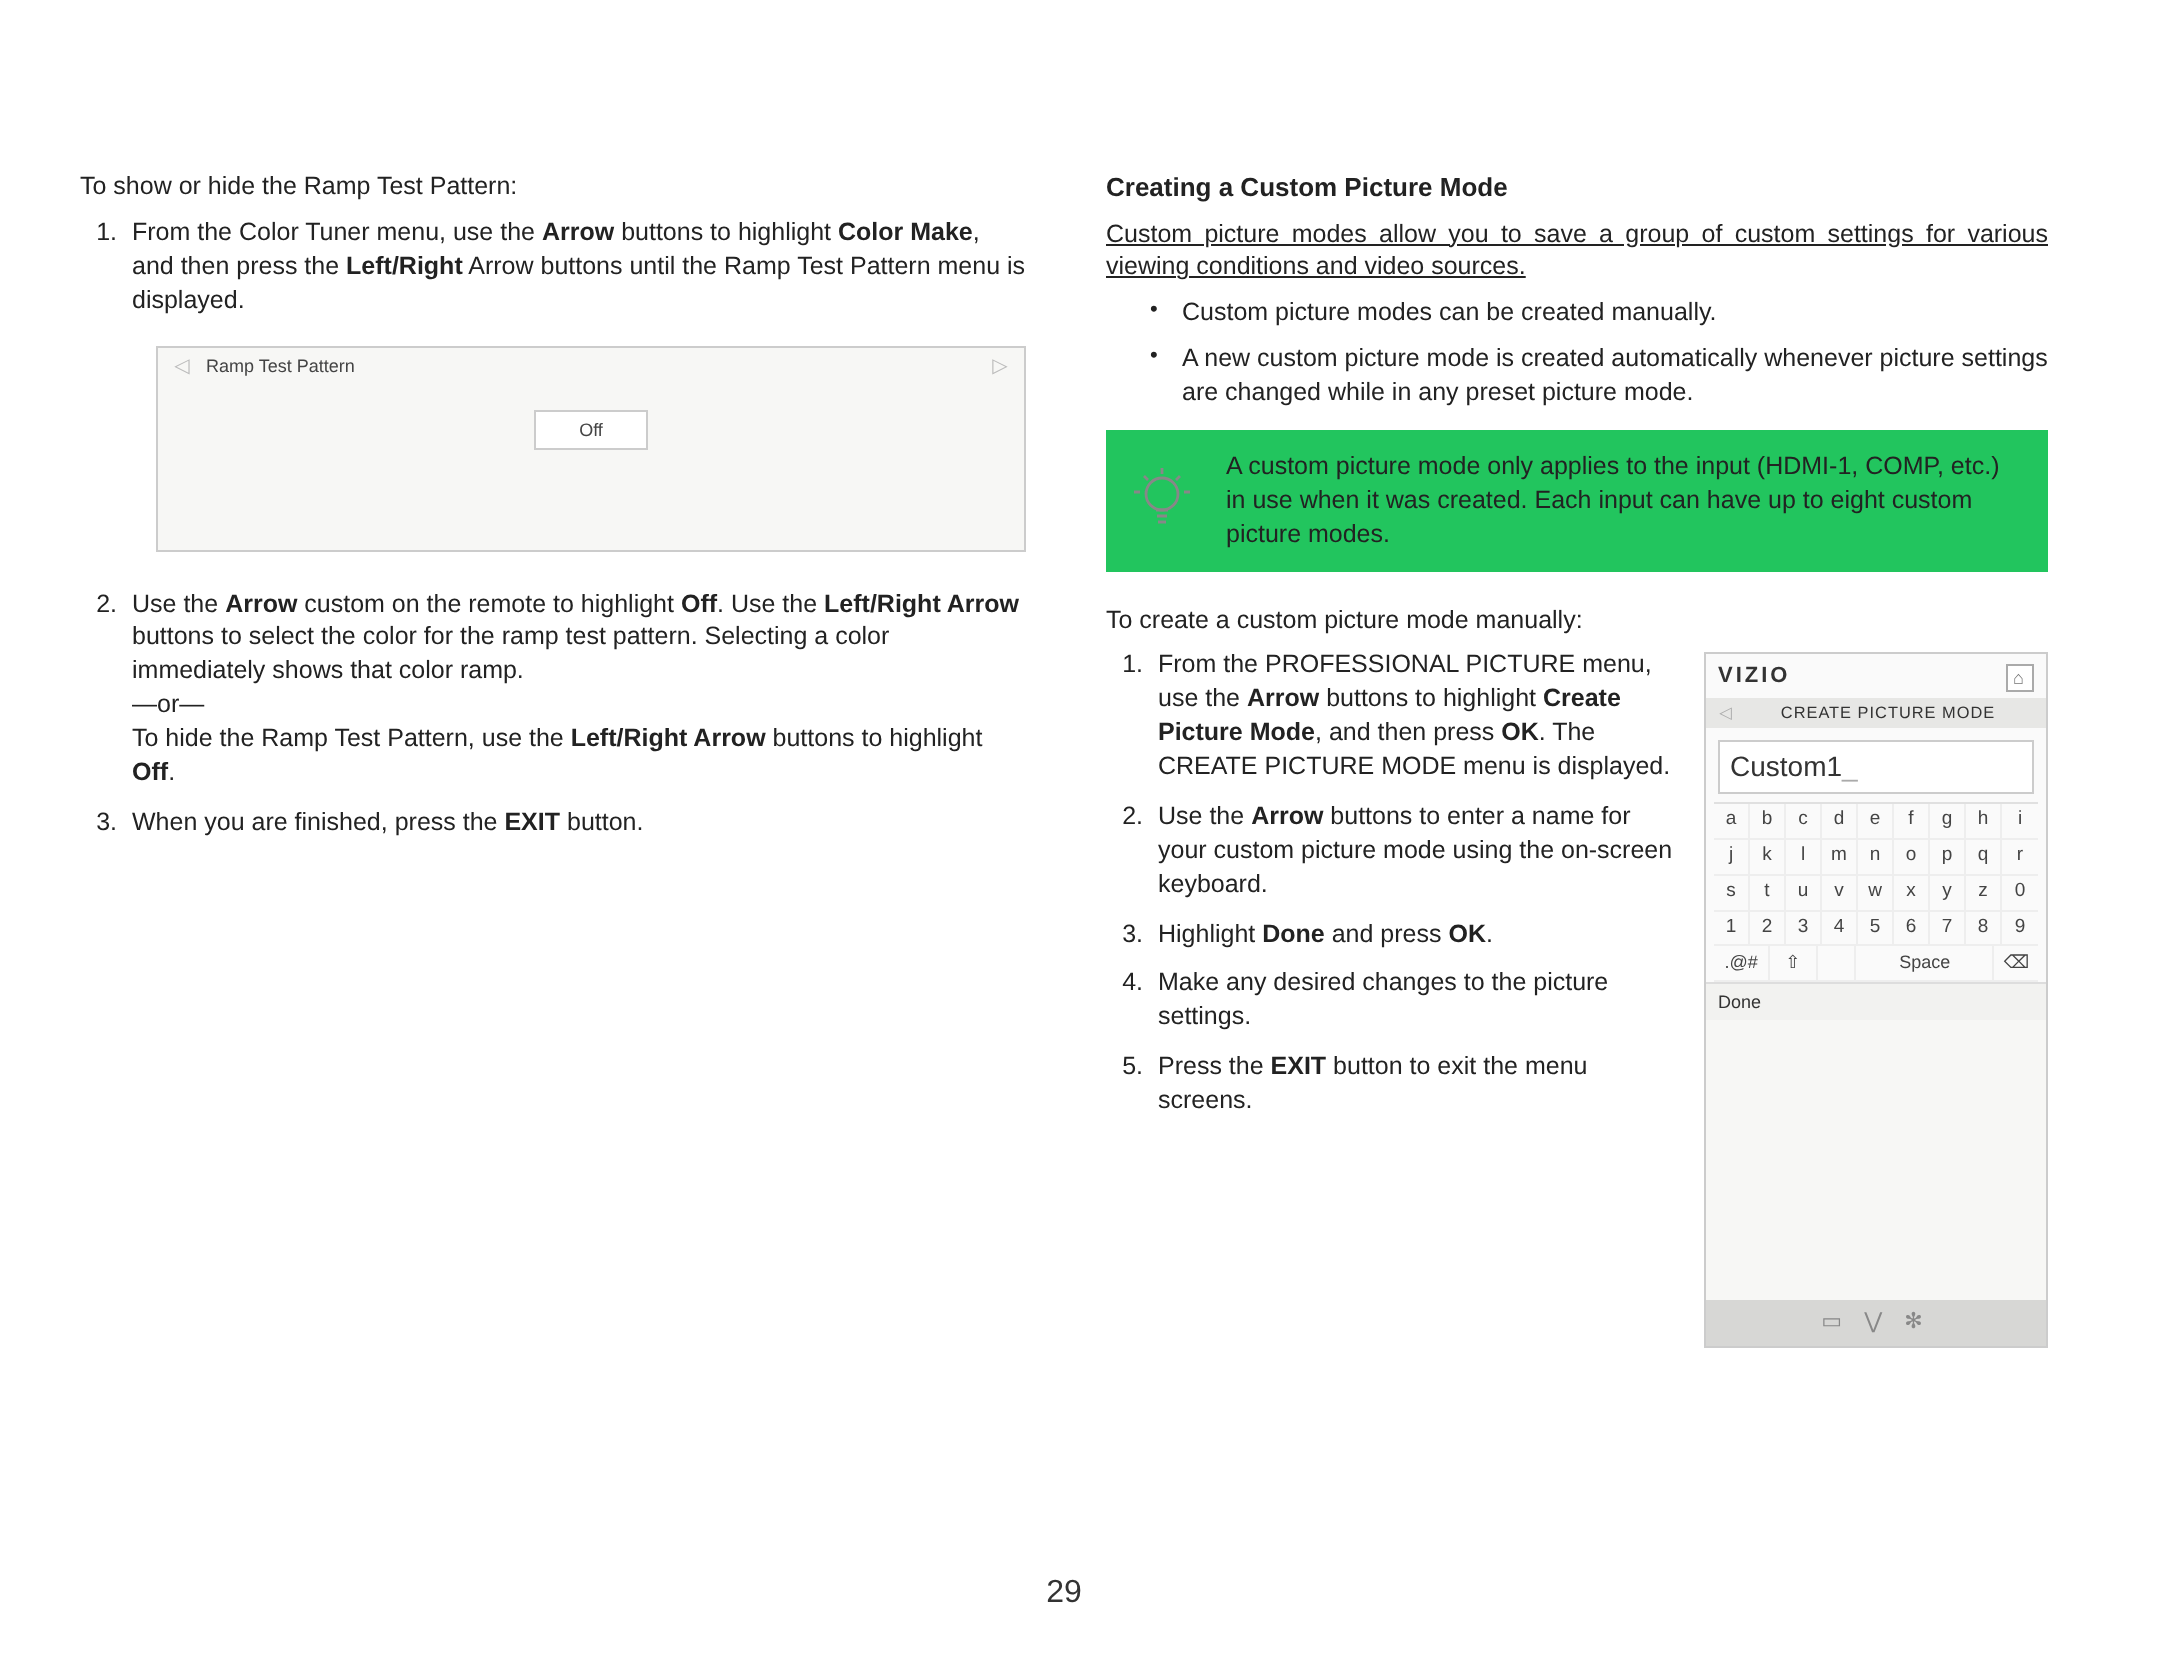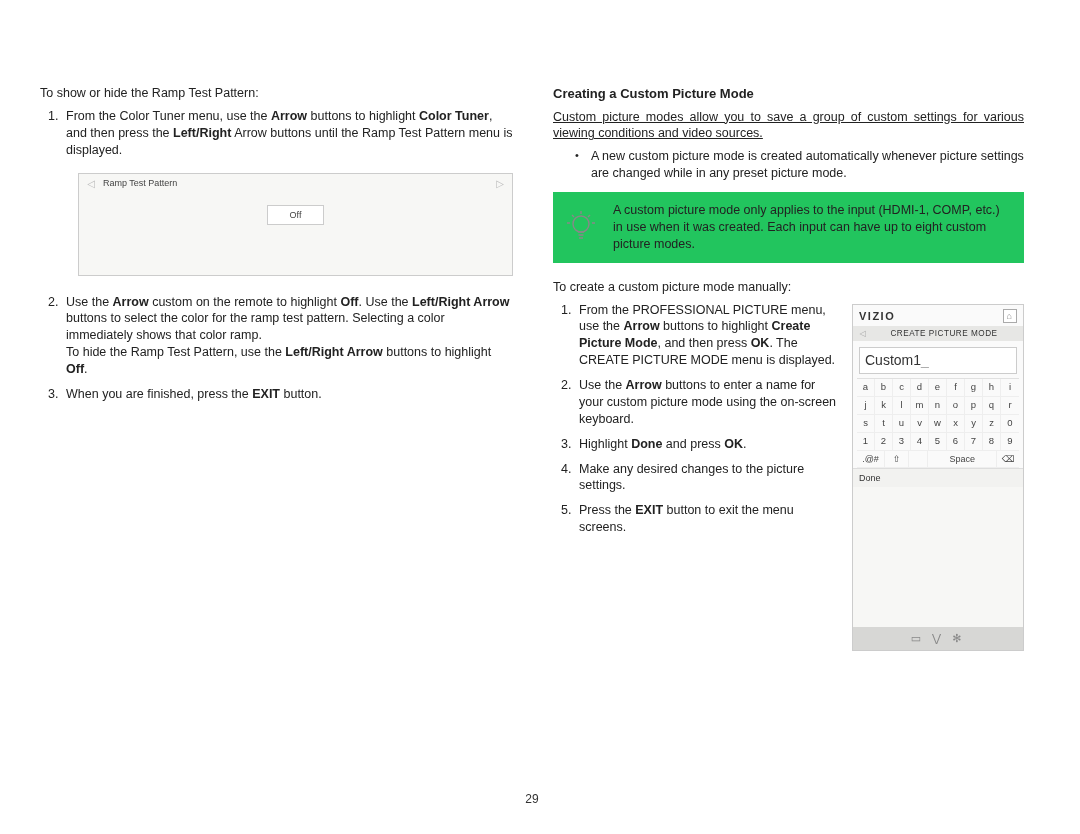--- a/index.html
+++ b/index.html
@@ -211,69 +211,71 @@
   }
 
   .left-steps li p { margin: 0; }
 
   .page-num {
     position: absolute;
     bottom: 28px;
     left: 0;
     width: 100%;
     text-align: center;
-    font-size: 12px;
+    font-size: 16px;
     color: #333;
   }
 </style>
 </head>
 <body>
 
 <div class="page">
   <div class="cols">
 
     <div class="col">
       <p>To show or hide the Ramp Test Pattern:</p>
       <ol class="left-steps">
         <li>
           <p>
-            <span>From the Color Tuner menu, use the </span><b>Arrow</b><span> buttons to highlight </span><b>Color Tuner</b><span>, and then press the </span><b>Left/Right</b><span> Arrow buttons until the Ramp Test Pattern menu is displayed.</span>
+            <span>From the Color Tuner menu, use the </span><b>Arrow</b><span> buttons to highlight </span><b>Color Make</b><span>, and then press the </span><b>Left/Right</b><span> Arrow buttons until the Ramp Test Pattern menu is displayed.</span>
           </p>
 
           <div class="ramp-box">
             <div class="ramp-header">
               <span class="tri">◁</span>
               <span class="ttl">Ramp Test Pattern</span>
               <span class="tri">▷</span>
             </div>
             <div class="ramp-body">
               <div class="ramp-off">Off</div>
             </div>
           </div>
         </li>
 
         <li>
           <p>
             <span>Use the </span><b>Arrow</b><span> custom on the remote to highlight </span><b>Off</b><span>. Use the </span><b>Left/Right Arrow</b><span> buttons to select the color for the ramp test pattern. Selecting a color immediately shows that color ramp.</span>
           </p>
+          <p class="or" style="margin-left:0;">—or—</p>
           <p>
             <span>To hide the Ramp Test Pattern, use the </span><b>Left/Right Arrow</b><span> buttons to highlight </span><b>Off</b><span>.</span>
           </p>
         </li>
 
         <li>
           <span>When you are finished, press the </span><b>EXIT</b><span> button.</span>
         </li>
       </ol>
     </div>
 
     <div class="col">
       <p class="heading">Creating a Custom Picture Mode</p>
       <p class="justify">Custom picture modes allow you to save a group of custom settings for various viewing conditions and video sources.</p>
       <ul class="bullets">
+        <li>Custom picture modes can be created manually.</li>
         <li>A new custom picture mode is created automatically whenever picture settings are changed while in any preset picture mode.</li>
       </ul>
 
       <div class="tip">
         <div class="bulb">
           <svg viewBox="0 0 32 36">
             <g stroke="#888" stroke-width="1.4" fill="none">
               <circle cx="16" cy="15" r="8"></circle>
               <path d="M13 23 h6 M13.5 26 h5 M14 29 h4"></path>
               <path d="M16 2 v3 M5 14 h-3 M30 14 h-3 M7 6 l2 2 M25 6 l-2 2"></path>

